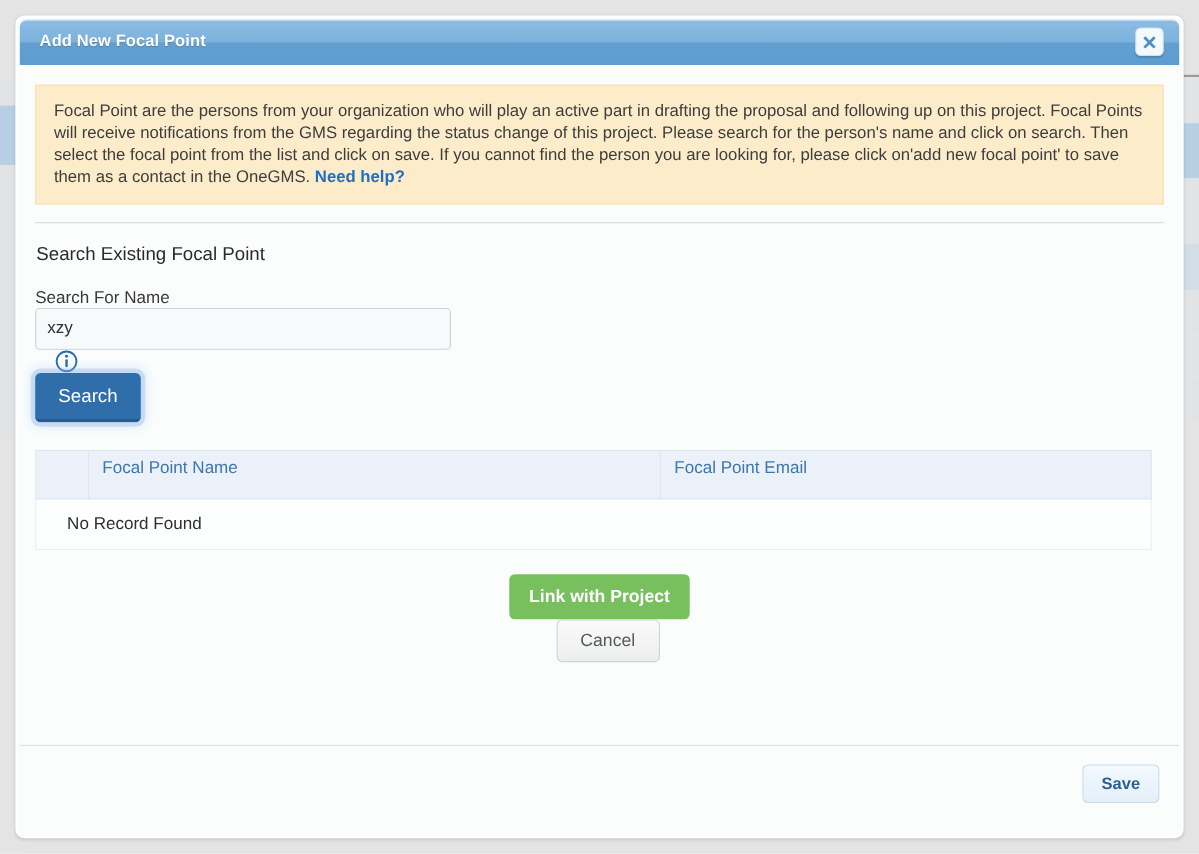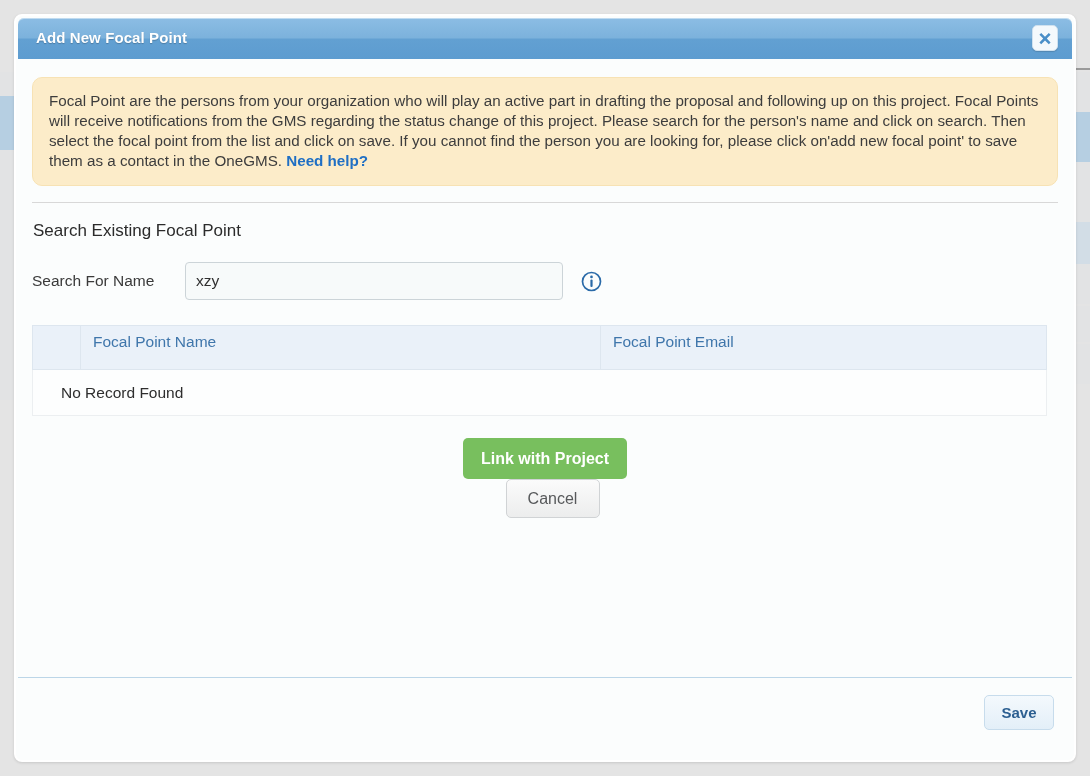--- a/index.html
+++ b/index.html
@@ -101,21 +101,21 @@
     padding: 0 16px;
     height: 649px;
     box-sizing: border-box;
   }
 
   
   #notice-box {
     margin-top: 18px;
     background: #fcecc9;
     border: 1px solid #f7e2b4;
-    border-radius: 10px;
+    border-radius: 0;
     padding: 13px 16px 14px 16px;
     color: #3d3d3d;
     font-size: 15.2px;
     line-height: 20px;
   }
   #notice-box .need-help {
     color: #1f6fc4;
     font-weight: bold;
     text-decoration: none;
     cursor: pointer;
@@ -130,22 +130,22 @@
   #section-title {
     margin: 18px 0 0 1px;
     font-size: 17px;
     font-weight: normal;
     color: #2b2b2b;
   }
 
   
   #search-row {
     display: flex;
-    align-items: center;
     margin-top: 21px;
+    flex-direction: column;
   }
   #search-label {
     font-size: 15.5px;
     color: #3a3a3a;
     width: 153px;
     flex: 0 0 auto;
   }
   #search-input {
     width: 378px;
     height: 38px;
@@ -348,20 +348,21 @@
     <div id="search-row">
       <label id="search-label">Search For Name</label>
       <input id="search-input" type="text" value="xzy" style="">
       <span id="info-icon">
         <svg width="21" height="21" viewBox="0 0 21 21">
           <circle cx="10.5" cy="10.5" r="9" fill="none" stroke="#2a6aa8" stroke-width="1.7"></circle>
           <circle cx="10.5" cy="5.9" r="1.35" fill="#2a6aa8"></circle>
           <rect x="9.4" y="8.6" width="2.2" height="7.3" rx="1" fill="#2a6aa8"></rect>
         </svg>
       </span>
+      <button id="search-button">Search</button>
     </div>
 
     <table id="results-table">
       <thead>
         <tr>
           <th class="col-check"></th>
           <th class="col-name">Focal Point Name</th>
           <th class="col-email">Focal Point Email</th>
         </tr>
       </thead>

